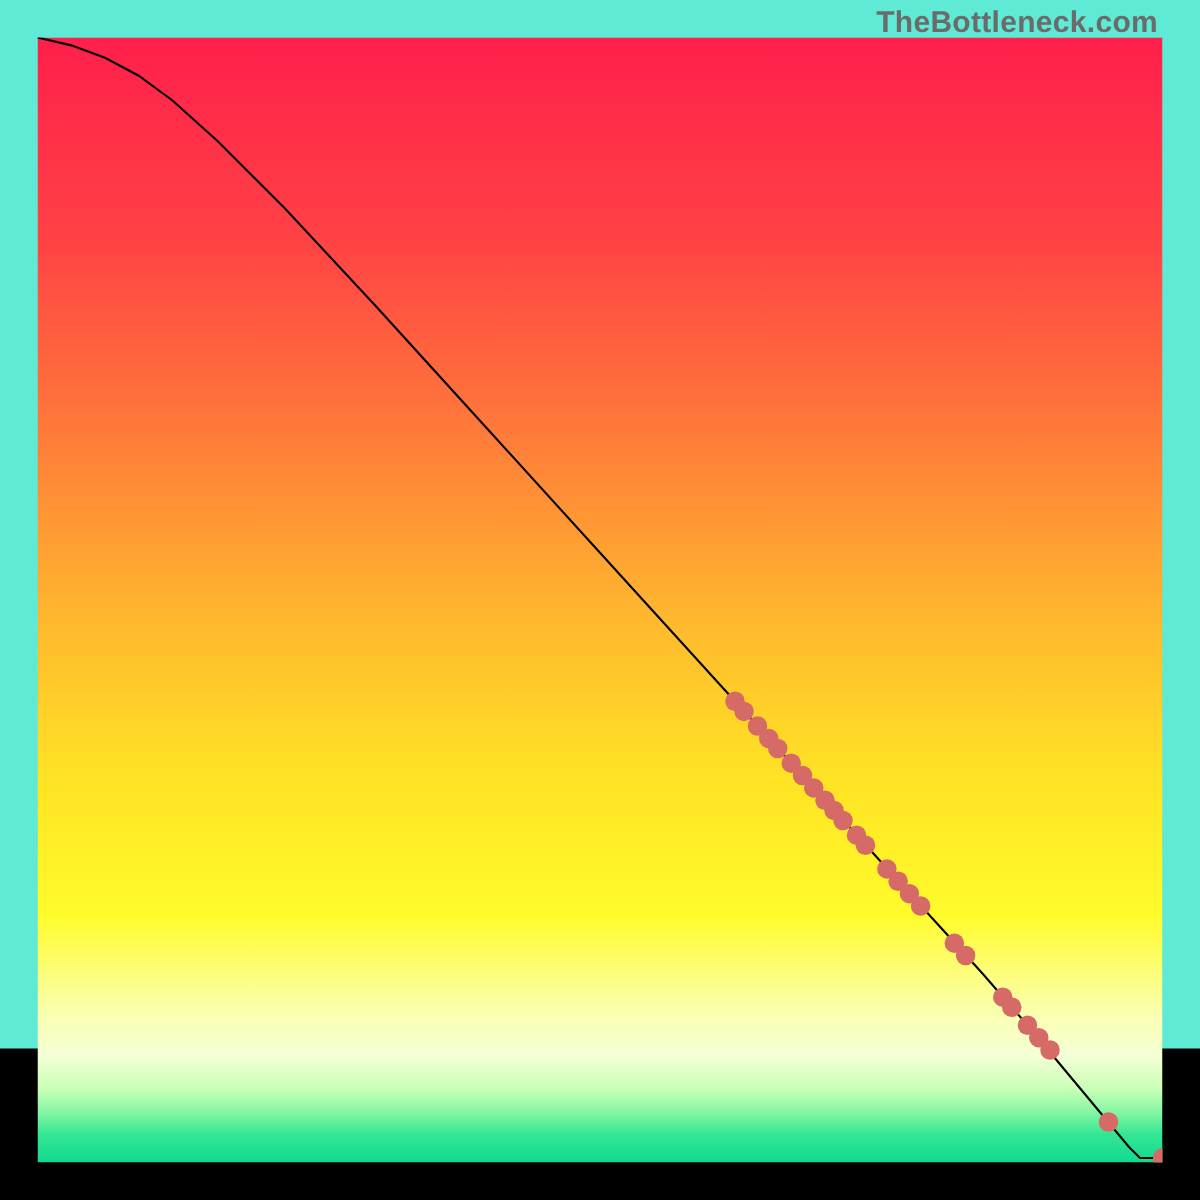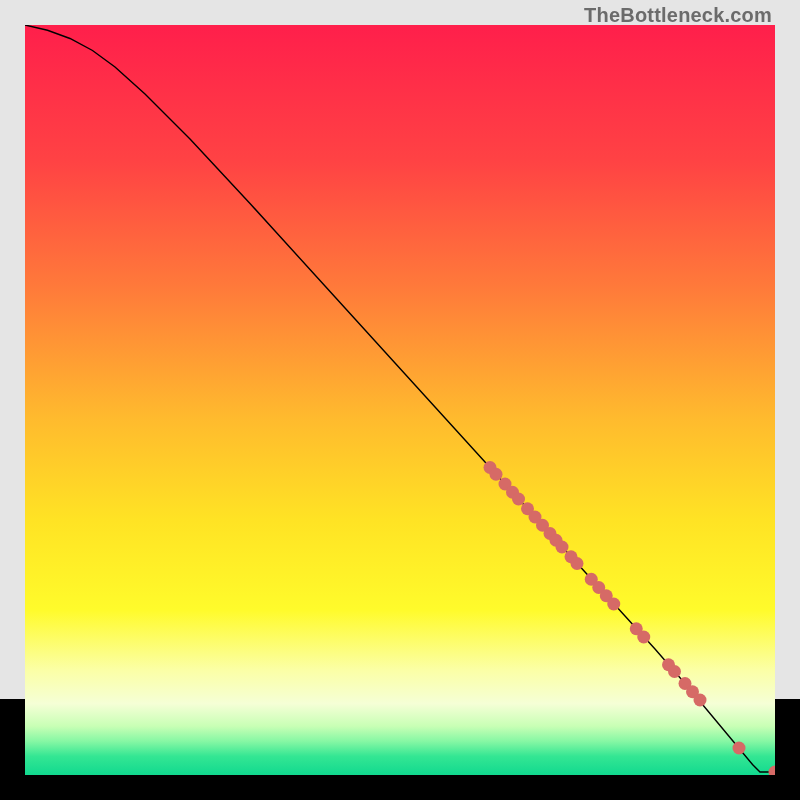--- a/index.html
+++ b/index.html
@@ -8,21 +8,21 @@
     width: 800px;
     height: 800px;
     background: #000;
     overflow: hidden;
     font-family: Arial, Helvetica, sans-serif;
   }
   .stage {
     position: relative;
     width: 800px;
     height: 699px;
-    background: #e5e5e5;
+    background: #5eead4;
   }
   .plot {
     position: absolute;
     left: 25px;
     top: 25px;
     width: 750px;
     height: 750px;
   }
   .watermark {
     position: absolute;

